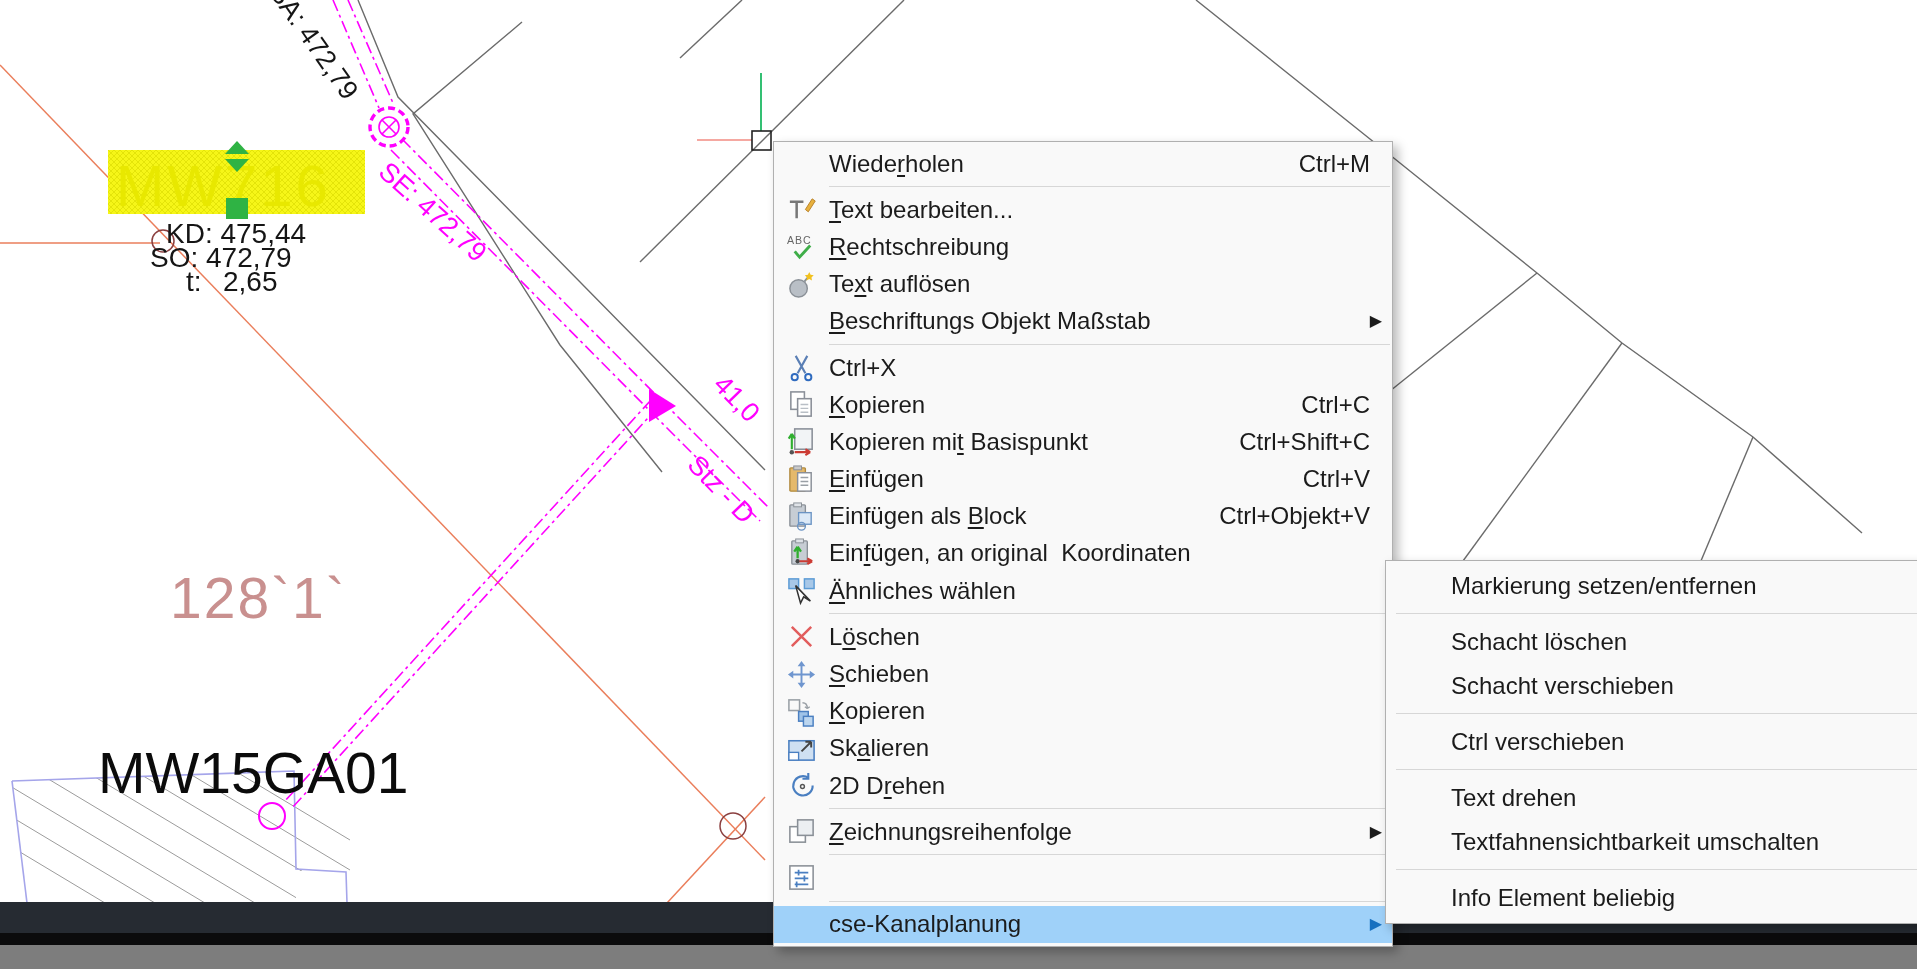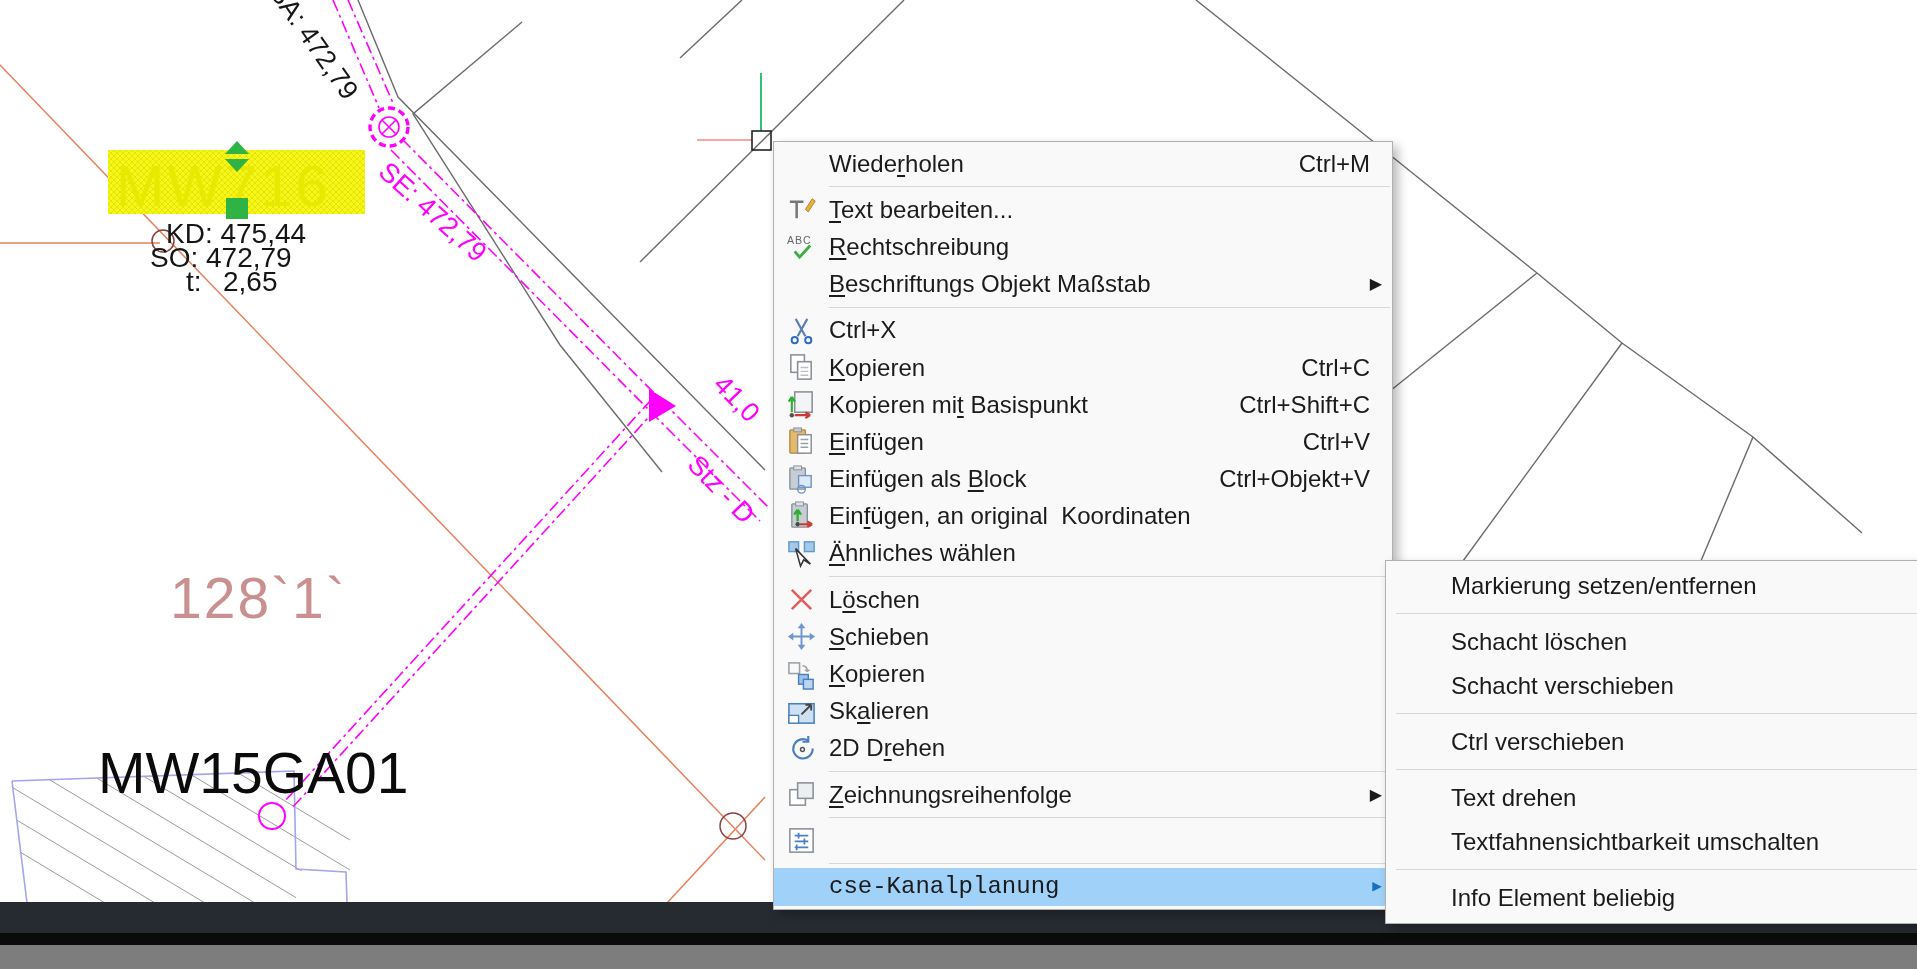--- a/index.html
+++ b/index.html
@@ -18,21 +18,21 @@
   
   .ctx-menu{
     position:absolute;z-index:10;background:#f9f9f9;
     border:1px solid #b0b0b0;box-shadow:5px 5px 10px rgba(0,0,0,.28);
     padding:3px 0;box-sizing:border-box;color:#1b1b1b;font-size:24px;
   }
   #main-menu{left:765px;top:141px;width:620px;margin-left:8px;}
   #sub-menu{left:1385px;top:560px;width:617px;}
   .mi{display:flex;align-items:center;height:37.2px;position:relative;cursor:default;}
   #sub-menu .mi{height:44px;}
-  .mi.selected{background:#9fd1f9;font-family:Liberation Mono, monospace;}
+  .mi.selected{background:#9fd1f9;}
   .mi-iconbox{width:55px;flex:0 0 55px;display:flex;align-items:flex-start;justify-content:center;}
   .mi-iconbox svg{width:31px;height:31px;display:block;}
   .mi-label{flex:1 1 auto;white-space:pre;overflow:hidden;}
   #sub-menu .mi-label{padding-left:65px;}
   .mi-shortcut{margin-right:22px;white-space:pre;}
   .mi-arrow{position:absolute;right:10px;top:50%;transform:translateY(-50%);
     font-size:16px;color:#1b1b1b;line-height:1;}
   .mi.selected .mi-arrow{color:#1670c0;}
   .mi-label u{text-decoration:underline;text-underline-offset:3px;}
   .menu-sep{border-top:1px solid #d7d7d7;margin:4px 2px 4px 55px;height:0;}
@@ -156,20 +156,30 @@
     <div class="mi">
       <span class="mi-iconbox">
         <svg viewBox="0 0 32 32">
           <text x="1" y="13" font-size="11" fill="#666" letter-spacing="1" font-family="Liberation Sans,sans-serif">ABC</text>
           <path d="M9 21l5 6L25 15" stroke="#3fae49" stroke-width="3" fill="none"></path>
         </svg>
       </span>
       <span class="mi-label"><u>R</u>echtschreibung</span>
     </div>
     <div class="mi">
+      <span class="mi-iconbox">
+        <svg viewBox="0 0 32 32">
+          <circle cx="13" cy="20" r="9" fill="#b9bfc6" stroke="#8a9097" stroke-width="1.5"></circle>
+          <path d="M19 13l4-5" stroke="#8a9097" stroke-width="2"></path>
+          <path d="M24 3l1.4 3 3.2.5-2.3 2.3.5 3.1-2.8-1.5-2.9 1.5.6-3.1-2.3-2.3 3.2-.5z" fill="#f2c11e"></path>
+        </svg>
+      </span>
+      <span class="mi-label">Te<u>x</u>t auflösen</span>
+    </div>
+    <div class="mi">
       <span class="mi-iconbox"></span>
       <span class="mi-label"><u>B</u>eschriftungs Objekt Maßstab</span>
       <span class="mi-arrow">▶</span>
     </div>
     <div class="menu-sep"></div>
     <div class="mi">
       <span class="mi-iconbox">
         <svg viewBox="0 0 32 32">
           <path d="M10 4l10 18M22 4 12 22" stroke="#5a7fb5" stroke-width="2.2"></path>
           <circle cx="9" cy="26" r="3.2" fill="none" stroke="#2f6bbf" stroke-width="2"></circle>

